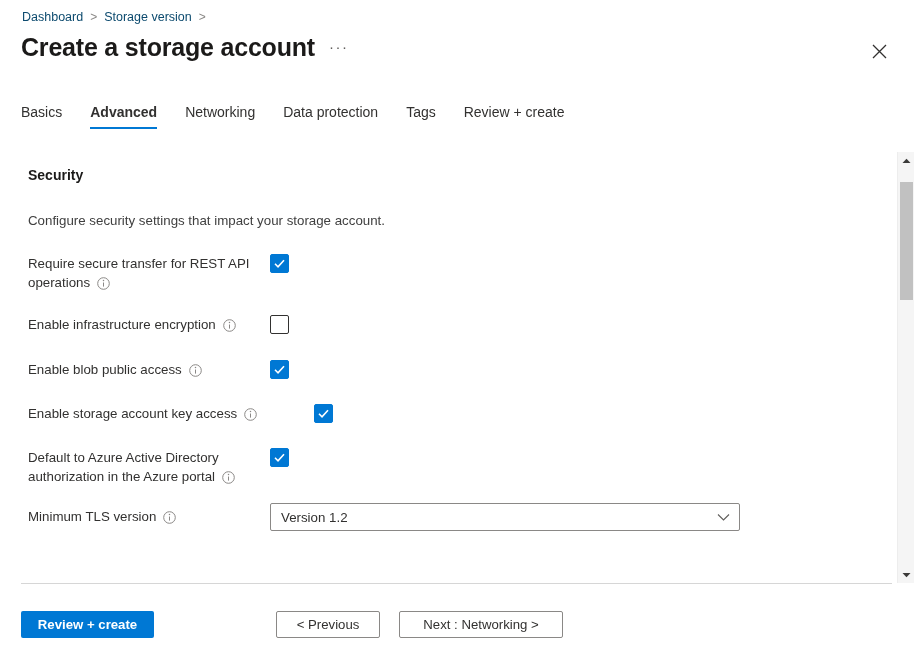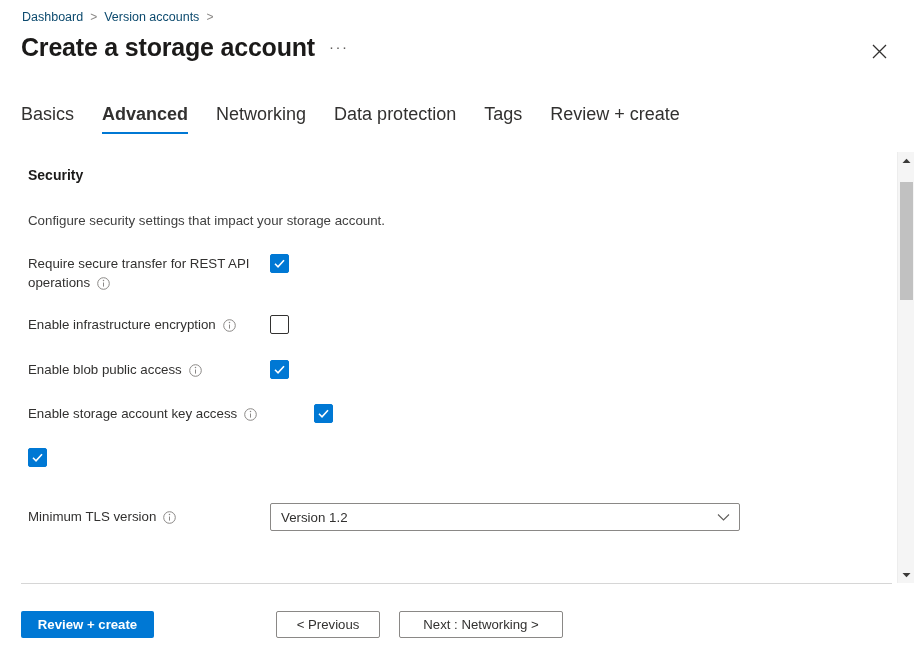--- a/index.html
+++ b/index.html
@@ -43,21 +43,21 @@
     width: 22px; height: 22px; cursor: pointer;
     display: flex; align-items: center; justify-content: center;
   }
 
   
   .tabs {
     position: absolute; left: 21px; top: 101px;
     display: flex; align-items: flex-start; gap: 0;
   }
   .tab {
-    font-size: 18px; color: #323130; cursor: pointer;
+    font-size: 14px; color: #323130; cursor: pointer;
     padding: 3px 0 9px 0; margin-right: 28px;
     position: relative; white-space: nowrap;
   }
   .tab.active { font-weight: 700; }
   .tab.active::after {
     content: ""; position: absolute; left: 0; right: 0; bottom: 0;
     height: 2px; background: #0078d4;
   }
   .panel-bottom-rule {
     position: absolute; left: 21px; top: 583px;
@@ -146,21 +146,21 @@
   .btn-next { left: 399px; top: 5px; width: 164px; }
 </style>
 </head>
 <body>
 
 <div id="page">
 
   <div class="breadcrumb">
     <span class="crumb-link">Dashboard</span>
     <span class="crumb-sep">&gt;</span>
-    <span class="crumb-link">Version accounts</span>
+    <span class="crumb-link">Storage version</span>
     <span class="crumb-sep">&gt;</span>
   </div>
 
   <div class="title-row">
     <span class="page-title">Create a storage account</span>
     <span class="ellipsis-btn">···</span>
   </div>
 
   <div class="close-btn">
     <svg width="15" height="15" viewBox="0 0 15 15" aria-hidden="true">
@@ -230,20 +230,27 @@
           </svg></span>
     </div>
     <div class="checkbox checked">
       <svg width="13" height="13" viewBox="0 0 13 13">
           <path d="M2 6.8 L5 9.8 L11 3.2" stroke="#ffffff" stroke-width="1.6" fill="none"></path>
         </svg>
     </div>
   </div>
 
   <div class="form-row" style="top:448px;">
+    <div class="row-label">
+      <span class="label-text">Default to Azure Active Directory authorization in the Azure portal</span><span class="info-icon"><svg width="13" height="13" viewBox="0 0 13 13">
+            <circle cx="6.5" cy="6.5" r="5.8" fill="none" stroke="#8a8886" stroke-width="1"></circle>
+            <circle cx="6.5" cy="3.6" r="0.75" fill="#8a8886"></circle>
+            <path d="M6.5 5.5 L6.5 9.6" stroke="#8a8886" stroke-width="1" fill="none"></path>
+          </svg></span>
+    </div>
     <div class="checkbox checked">
       <svg width="13" height="13" viewBox="0 0 13 13">
           <path d="M2 6.8 L5 9.8 L11 3.2" stroke="#ffffff" stroke-width="1.6" fill="none"></path>
         </svg>
     </div>
   </div>
 
   <div class="form-row" style="top:503px;">
     <div class="row-label" style="padding-top:5px;">
       <span class="label-text">Minimum TLS version</span><span class="info-icon"><svg width="13" height="13" viewBox="0 0 13 13">

